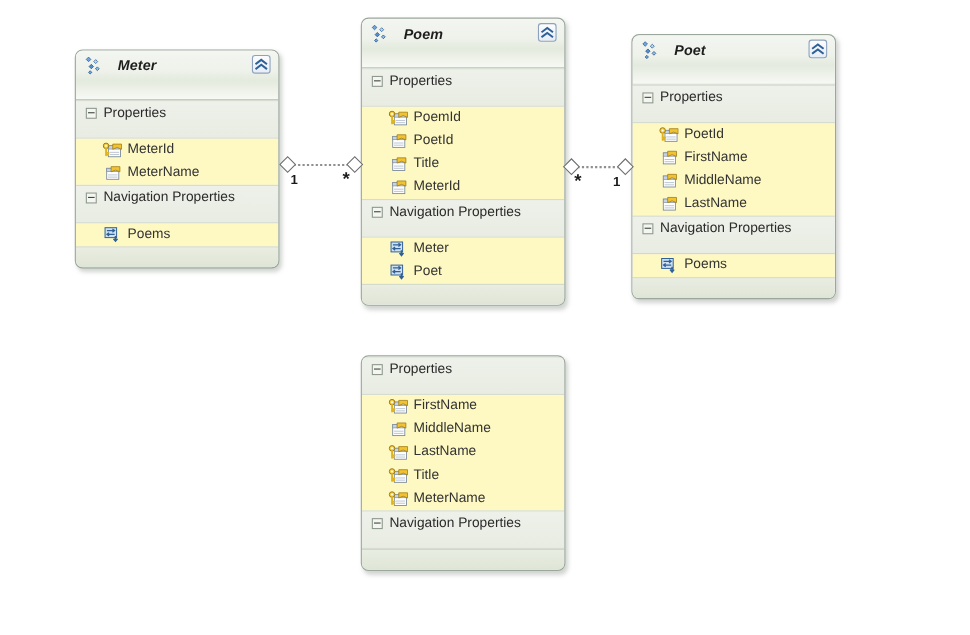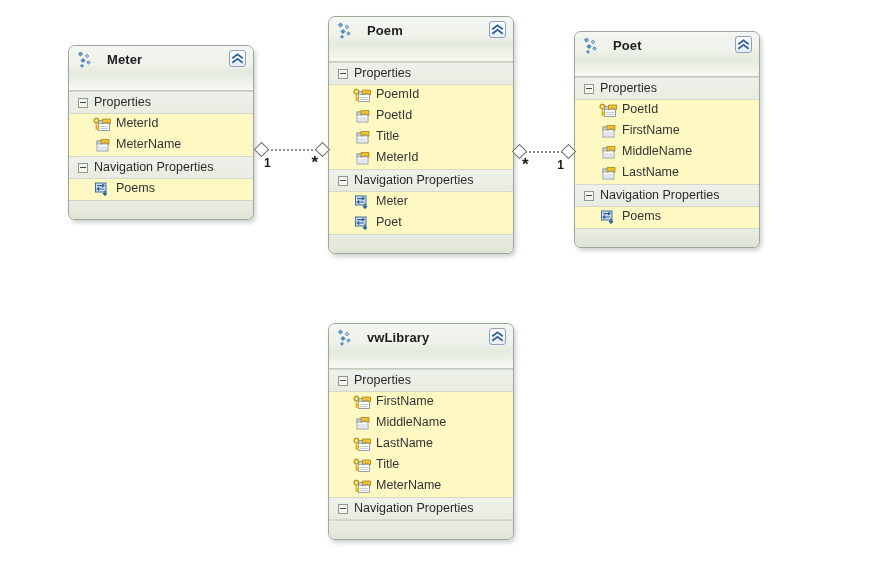--- a/index.html
+++ b/index.html
@@ -33,20 +33,21 @@
     box-sizing: border-box;
   }
 
   .entity-header {
     position: relative;
     height: 44px;
     background: linear-gradient(to bottom, #f3f6f1 0%, #eef2ea 42%, #e4eade 62%, #f7f9f4 100%);
     border-bottom: 1px solid #c3ccbd;
     border-top-left-radius: 6px;
     border-top-right-radius: 6px;
+    font-style: italic;
   }
 
   .entity-title {
     position: absolute;
     left: 38px;
     top: 6px;
     font-size: 13px;
     font-weight: bold;
     color: #1d1d1d;
     letter-spacing: 0.1px;
@@ -72,21 +73,21 @@
     border: 1px solid #8ea2bd;
     border-radius: 3px;
     background: linear-gradient(to bottom, #fbfcfd, #e7edf5);
     box-sizing: border-box;
   }
   .collapse-btn svg { display: block; margin: 1px auto 0 auto; }
 
   
   .section-head {
     position: relative;
-    height: 23px;
+    height: 35px;
     background: linear-gradient(to bottom, #eef1ea 0%, #e8ece2 100%);
     border-top: 1px solid #d2d9cb;
     border-bottom: 1px solid #d2d9cb;
     box-sizing: border-box;
     padding-left: 16px;
   }
   .section-head .expander {
     position: absolute;
     left: 9px;
     top: 6px;
@@ -403,34 +404,20 @@
               <path d="M4.2,4.6 L11.0,4.6 M9.2,3.1 L11.2,4.6 L9.2,6.1" stroke="#2f6096" stroke-width="1.1" fill="none"></path>
               <path d="M11.2,8.0 L4.4,8.0 M6.2,6.5 L4.2,8.0 L6.2,9.5" stroke="#2f6096" stroke-width="1.1" fill="none"></path>
               <path d="M12.0,9.5 L12.0,13.6 M10.2,12.0 L12.0,14.2 L13.8,12.0" stroke="#2f6096" stroke-width="1.4" fill="none"></path>
             </svg></span>
           <span class="row-label">Poems</span>
         </div>
       </div>
       <div class="entity-footer"></div>
     </div>
     <div class="entity" style="left: 328px; top: 323px; width: 186px;">
-      <div class="entity-header">
-        <span class="ent-icon"><svg viewBox="0 0 20 20" width="20" height="20">
-            <polygon points="3.5,0.8999999999999999 5.6,3 3.5,5.1 1.4,3" fill="#6fa5dd" stroke="#2f6096" stroke-width="0.7"></polygon>
-            <polygon points="10,3.2 11.8,5 10,6.8 8.2,5" fill="#b9d6f2" stroke="#2f6096" stroke-width="0.7"></polygon>
-            <polygon points="6,7.5 8,9.5 6,11.5 4,9.5" fill="#4f8fce" stroke="#2a5487" stroke-width="0.7"></polygon>
-            <polygon points="11.5,9.8 13.2,11.5 11.5,13.2 9.8,11.5" fill="#8fc0e8" stroke="#2a5487" stroke-width="0.7"></polygon>
-            <polygon points="5,13.3 6.5,14.8 5,16.3 3.5,14.8" fill="#6fa5dd" stroke="#2a5487" stroke-width="0.7"></polygon>
-          </svg></span>
-        <div class="entity-title">vwLibrary</div>
-        <div class="collapse-btn"><span><svg viewBox="0 0 13 13" width="13" height="13">
-              <polyline points="2.0,5.8 6.5,2.4 11.0,5.8" fill="none" stroke="#2e6099" stroke-width="1.8" stroke-linecap="square"></polyline>
-              <polyline points="2.0,10.3 6.5,6.9 11.0,10.3" fill="none" stroke="#2e6099" stroke-width="1.8" stroke-linecap="square"></polyline>
-            </svg></span></div>
-      </div>
       <div class="section-head">
         <span class="expander"></span>
         <span class="section-label">Properties</span>
       </div>
       <div class="rows">
         <div class="prop-row">
           <span class="row-icon"><svg viewBox="0 0 18 16" width="18" height="16">
               <rect x="5.5" y="4.5" width="11" height="10" fill="#ffffff" stroke="#7b8a9b" stroke-width="0.8"></rect>
               <rect x="5.5" y="4.5" width="11" height="3" fill="#c6d4e4" stroke="#7b8a9b" stroke-width="0.6"></rect>
               <line x1="6.7" y1="10.5" x2="15.3" y2="10.5" stroke="#a8b6c6" stroke-width="0.7"></line>

